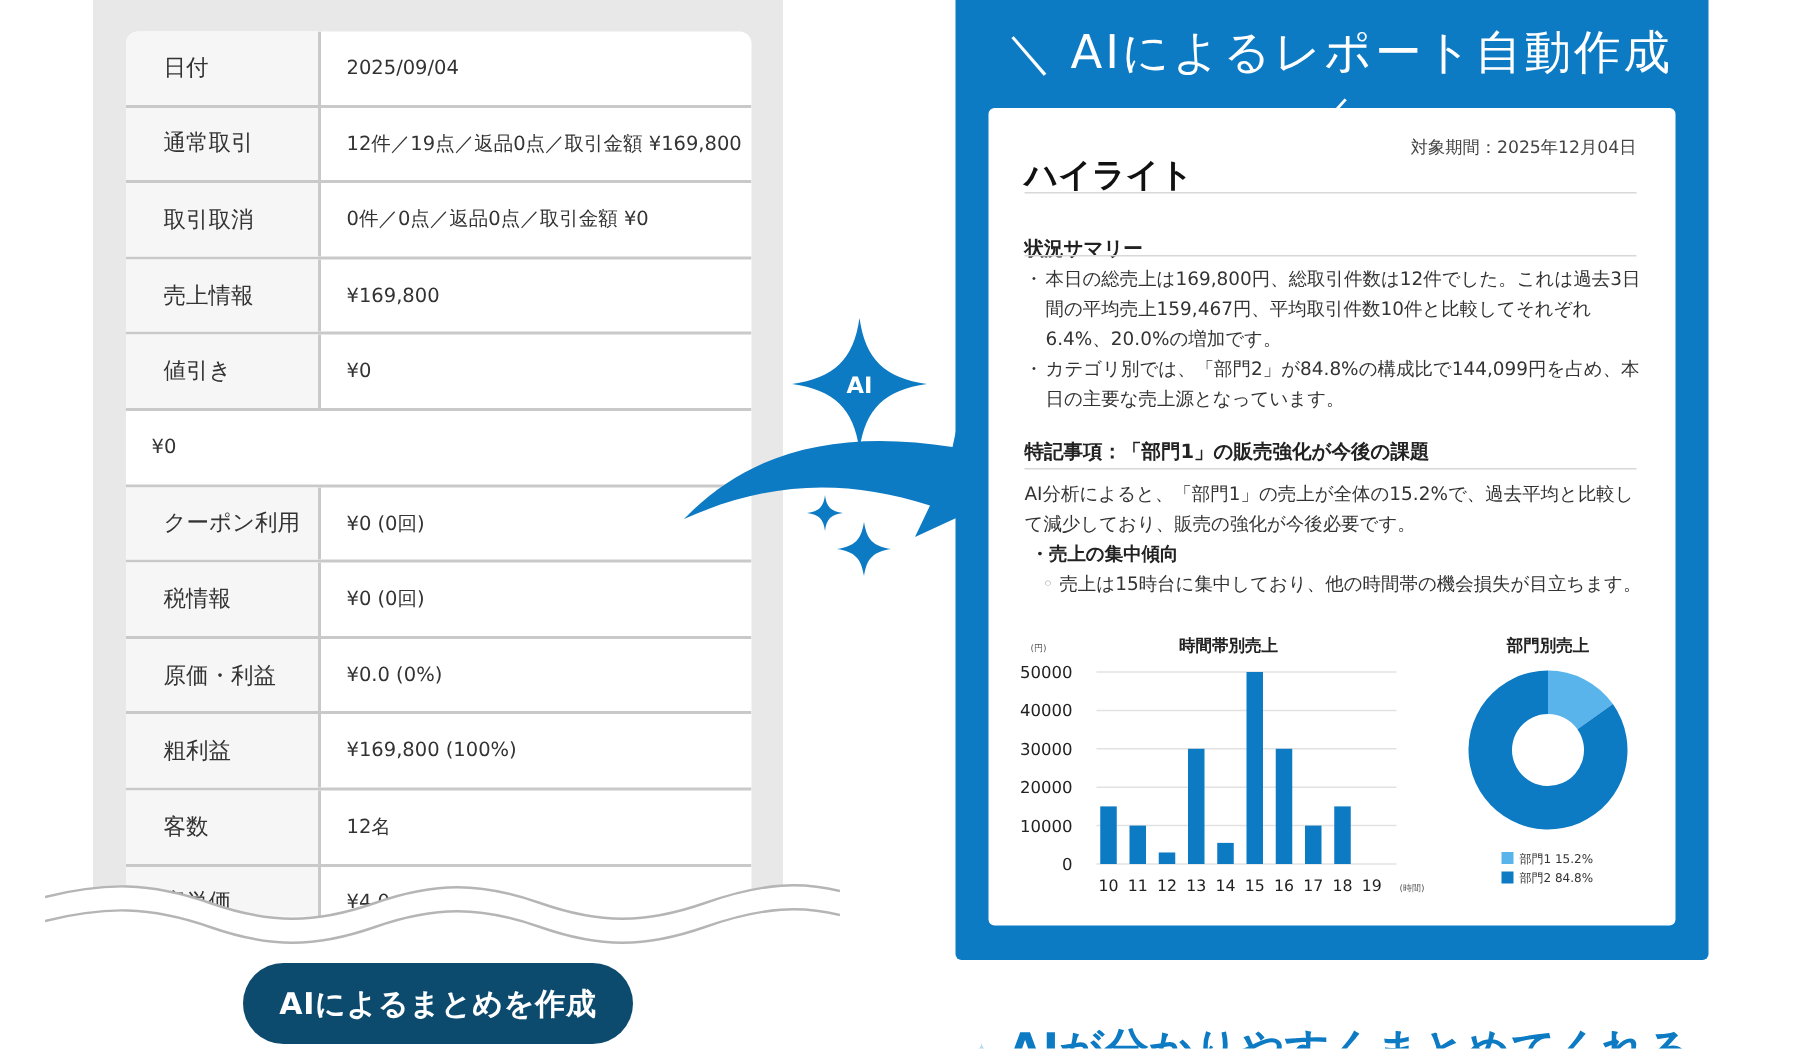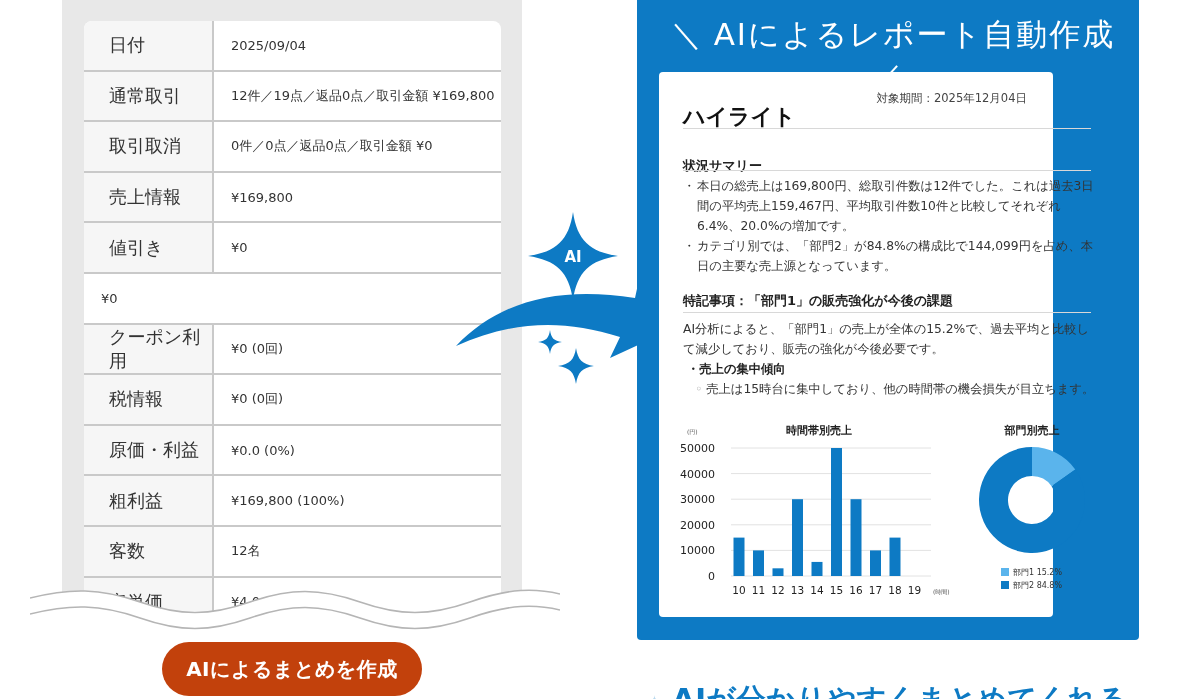--- a/index.html
+++ b/index.html
@@ -13,53 +13,53 @@
   }
   .table-card {
     position: absolute; left: 84px; top: 21px; width: 417px; height: 590px;
     background: #ffffff; border-radius: 8px 8px 0 0; overflow: hidden;
   }
   .trow {
     display: flex; height: 50.6px; border-bottom: 2px solid #c9c9c9;
   }
   .trow .th {
     width: 130px; background: #f6f6f6; border-right: 2px solid #c9c9c9;
-    font-size: 18px; color: #333; display: flex; align-items: center; padding-left: 25px;
+    font-size: 15px; color: #333; display: flex; align-items: center; padding-left: 25px;
   }
   .trow .td {
     flex: 1; font-size: 13px; color: #333; display: flex; align-items: center; padding-left: 17px;
     white-space: nowrap;
     border-radius: 14px;
   }
   .tear {
     position: absolute; left: 30px; top: 580px; width: 530px; height: 60px;
   }
 
   .cta-button {
     position: absolute; left: 162px; top: 642px; width: 260px; height: 54px;
-    background: #c2410c; border-radius: 27px; color: #fff;
+    background: #0c4a6e; border-radius: 27px; color: #fff;
     font-size: 20px; font-weight: bold; display: flex; align-items: center; justify-content: center;
     letter-spacing: 0.5px;
   }
 
   
   .arrow-art { position: absolute; left: 440px; top: 200px; width: 240px; height: 200px; }
 
   
   .report-frame {
     position: absolute; left: 637px; top: 0; width: 502px; height: 640px;
     background: #0d7ac4; border-radius: 0 0 4px 4px;
   }
   .report-title {
     position: absolute; left: 0; top: 14px; width: 502px; text-align: center;
     color: #fff; font-size: 31px; letter-spacing: 2px;
   }
   .report-title .slash { font-weight: 300; margin: 0 10px; }
   .report-card {
-    position: absolute; left: 659px; top: 72px; width: 394px; height: 545px;
+    position: absolute; left: 659px; top: 72px; width: 458px; height: 545px;
     background: #ffffff; border-radius: 4px;
   }
   .period { position: absolute; right: 26px; top: 19px; font-size: 11.5px; color: #444; }
   .highlight-title {
     position: absolute; left: 24px; top: 30px; font-size: 22px; font-weight: bold; color: #111;
   }
   .hr { position: absolute; left: 24px; width: 408px; height: 1px; background: #d8d8d8; }
   .section-title { position: absolute; left: 24px; font-size: 13px; font-weight: bold; color: #222; }
   .para { position: absolute; left: 24px; width: 412px; font-size: 12.3px; line-height: 20px; color: #333; }
   .bullet { display: flex; }

